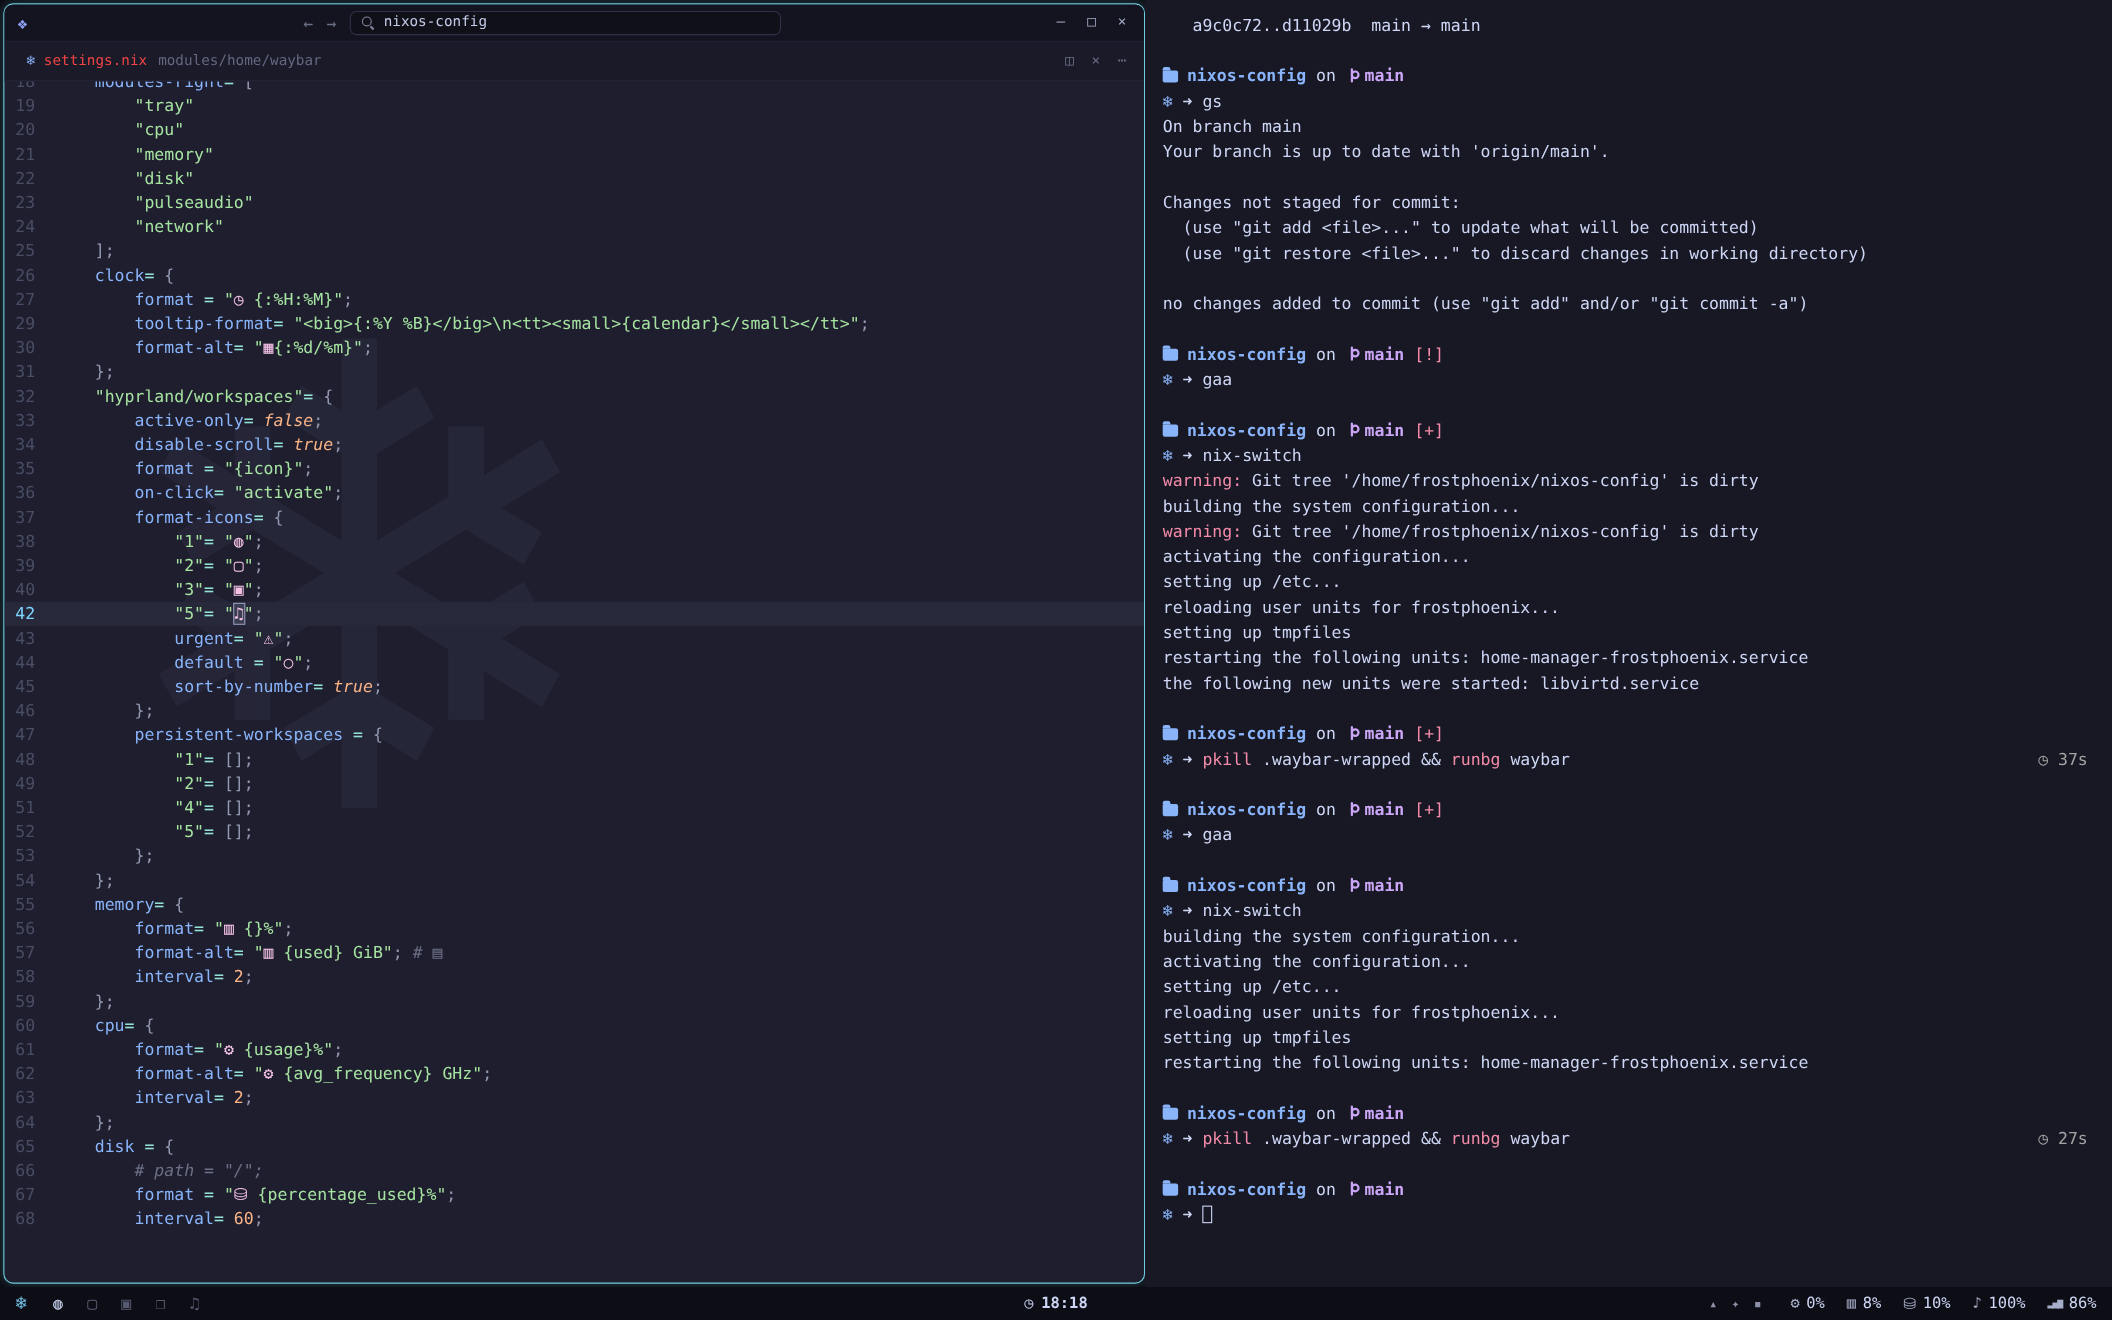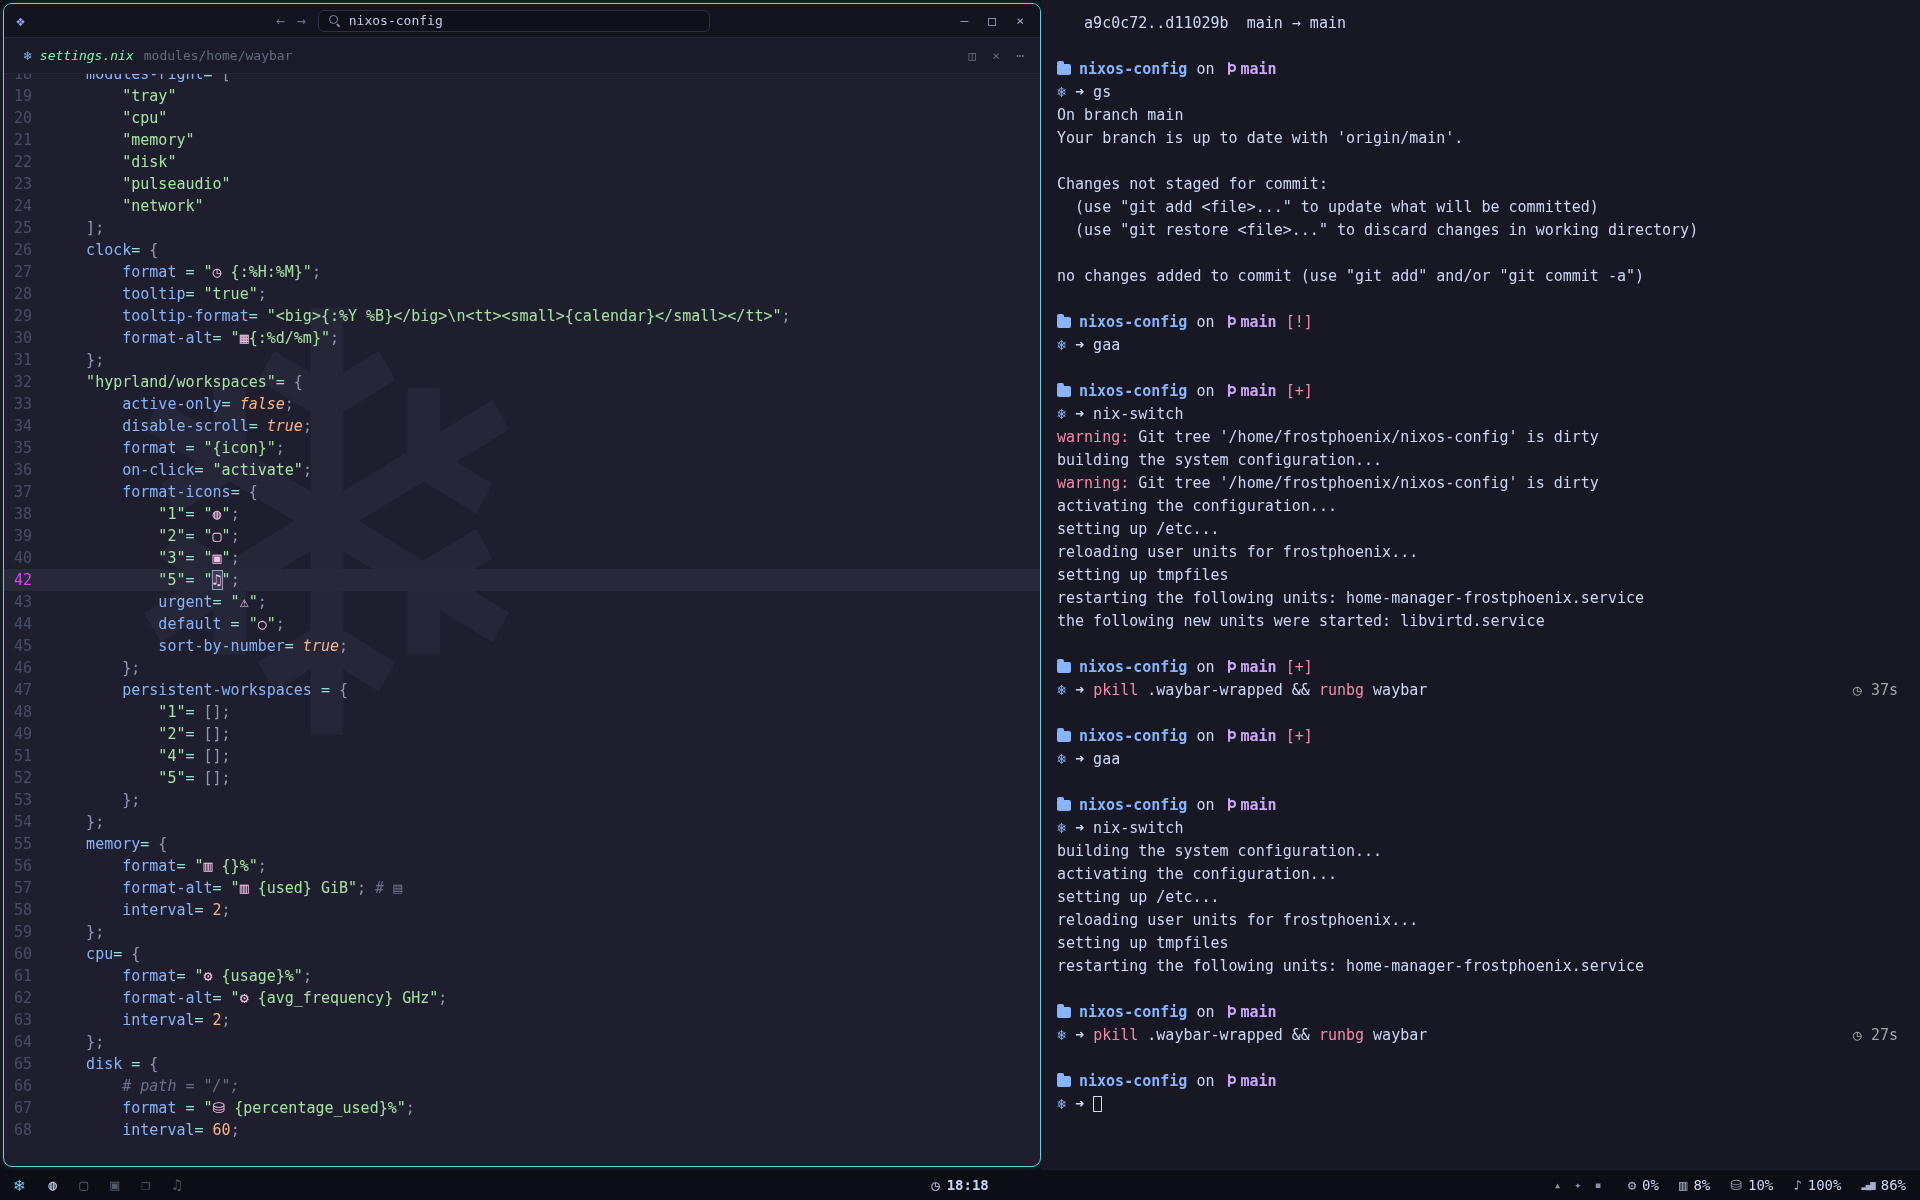--- a/index.html
+++ b/index.html
@@ -26,33 +26,33 @@
   .mag::before { content:""; position:absolute; left:0; top:0; width:7px; height:7px;
     border:1.5px solid #7f849c; border-radius:50%; }
   .mag::after { content:""; position:absolute; left:8px; top:8px; width:4px; height:1.5px;
     background:#7f849c; transform:rotate(45deg); transform-origin:left center; }
   .win-controls { display:flex; gap:20px; color:#a6adc8; font-size:13px; padding-right:4px; }
 
   .tabbar { height:36px; flex:none; display:flex; align-items:center;
     background:#1a1a28; border-bottom:1px solid #27273b; padding:0 16px 0 20px;
     font-size:13px; }
   .tab-ico { color:#89b4fa; margin-right:8px; font-size:13px; }
-  .tab-file { color:#86efac; margin-right:10px;font-style:italic; }
+  .tab-file { color:#ef4444; margin-right:10px; }
   .tab-path { color:#636880; }
   .tab-actions { margin-left:auto; display:flex; gap:16px; color:#6c7086; font-size:13px; }
 
   .editor-body { flex:1; position:relative; overflow:hidden;
     font:15px/22px "DejaVu Sans Mono", monospace; }
   .watermark { position:absolute; left:130px; top:120px; font-size:640px; line-height:1;
     color:#aab2e0; opacity:0.05; pointer-events:none; }
   .code { position:relative; margin-top:-11px; }
   .cl { display:flex; height:22px; }
   .cl.active { background:#27283a; }
   .ln { flex:0 0 46px; text-align:right; padding-right:18px; color:#494d64; }
-  .cl.active .ln { color:#d946ef; }
+  .cl.active .ln { color:#7dd3fc; }
   .ct { white-space:pre; }
 
   
   .tk-k { color:#89b4fa; }
   .tk-o { color:#94e2d5; }
   .tk-s { color:#a6e3a1; }
   .tk-i { color:#f5c2e7; }
   .tk-ic { color:#f5c2e7; outline:1px solid #9aa0c0; background:rgba(205,214,244,.12); }
   .tk-b { color:#fab387; font-style:italic; }
   .tk-n { color:#fab387; }
@@ -168,24 +168,20 @@
             <span class="ln">25</span>
             <span class="ct"><span class="tk-p">    ];</span></span>
           </div>
           <div class="cl">
             <span class="ln">26</span>
             <span class="ct"><span class="tk-k">    clock</span><span class="tk-o">=</span><span class="tk-p"> {</span></span>
           </div>
           <div class="cl">
             <span class="ln">27</span>
             <span class="ct"><span class="tk-k">        format</span><span class="tk-o"> =</span><span class="tk-s"> "</span><span class="tk-i">◷</span><span class="tk-s"> {:%H:%M}"</span><span class="tk-p">;</span></span>
-          </div>
-          <div class="cl">
-            <span class="ln">28</span>
-            <span class="ct"><span class="tk-k">        tooltip</span><span class="tk-o">=</span><span class="tk-s"> "true"</span><span class="tk-p">;</span></span>
           </div>
           <div class="cl">
             <span class="ln">29</span>
             <span class="ct"><span class="tk-k">        tooltip-format</span><span class="tk-o">=</span><span class="tk-s"> "&lt;big&gt;{:%Y %B}&lt;/big&gt;\n&lt;tt&gt;&lt;small&gt;{calendar}&lt;/small&gt;&lt;/tt&gt;"</span><span class="tk-p">;</span></span>
           </div>
           <div class="cl">
             <span class="ln">30</span>
             <span class="ct"><span class="tk-k">        format-alt</span><span class="tk-o">=</span><span class="tk-s"> "</span><span class="tk-i">▦</span><span class="tk-s">{:%d/%m}"</span><span class="tk-p">;</span></span>
           </div>
           <div class="cl">

